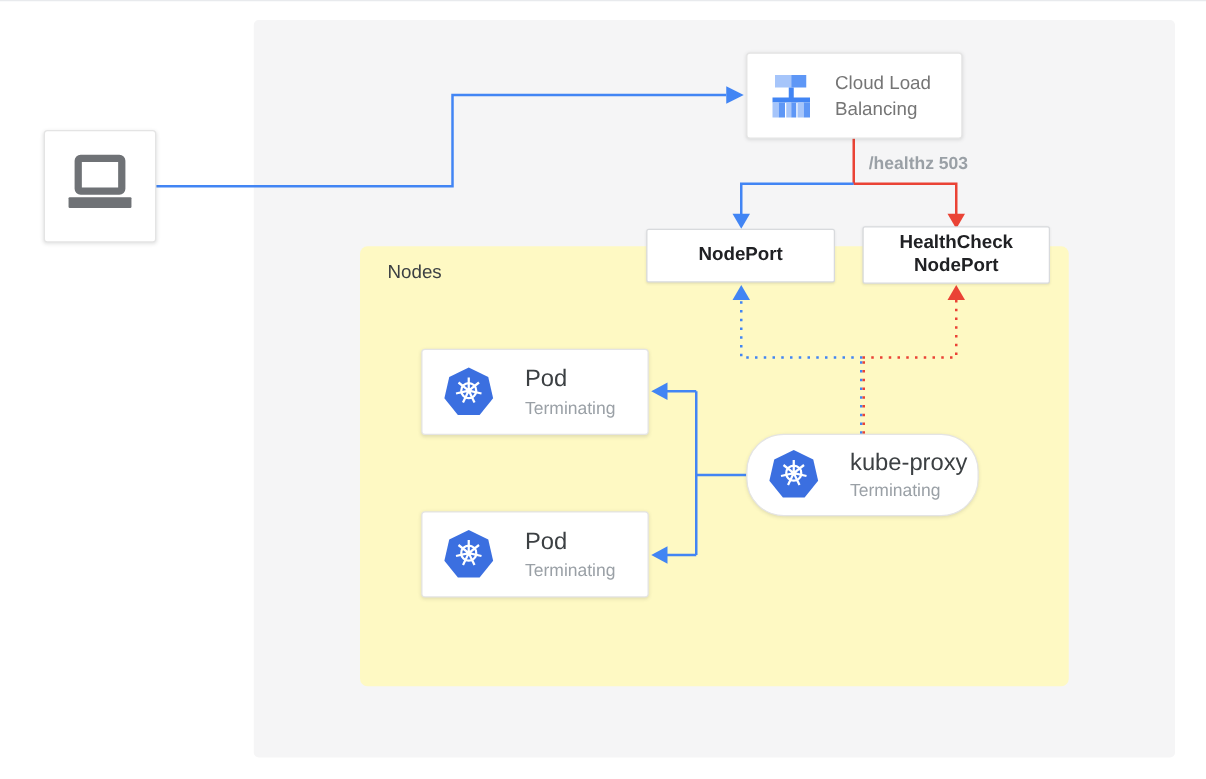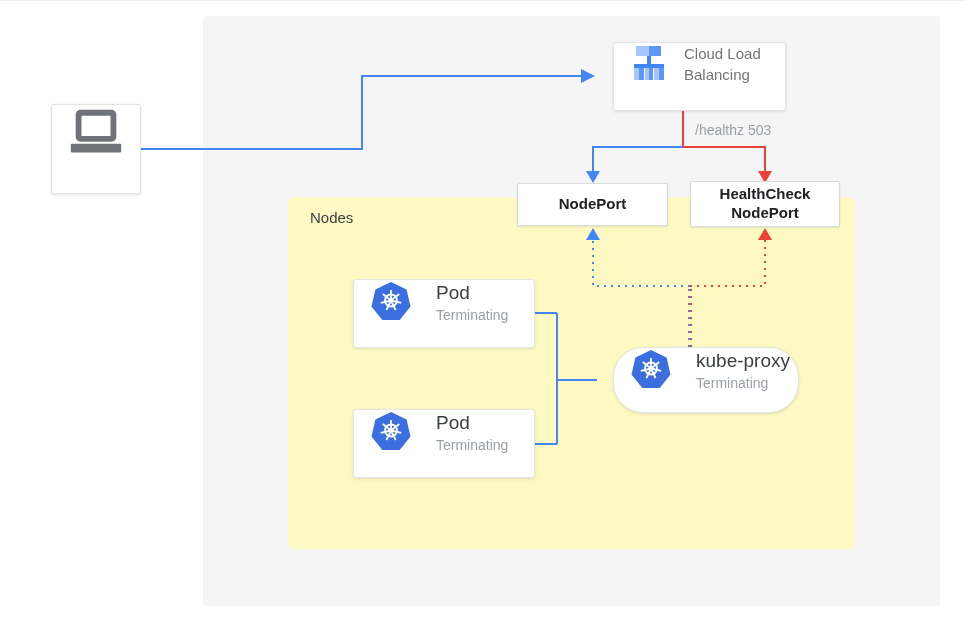--- a/index.html
+++ b/index.html
@@ -32,22 +32,21 @@
     font-size: 15px;
     color: #3c4043;
   }
   .card {
     position: absolute;
     background: #ffffff;
     border: 1px solid #e4e4e4;
     border-radius: 3px;
     box-shadow: 0 1px 3px rgba(60,64,67,0.15);
     display: flex;
-    align-items: flex-start;
-    margin-left: 16px;
+    align-items: center;
   }
   .client-card {
     left: 35px; top: 103px;
     width: 90px; height: 90px;
     justify-content: center;
   }
   .clb-card {
     left: 597px; top: 41px;
     width: 173px; height: 69px;
     padding-left: 15px;
@@ -80,21 +79,21 @@
   .pod1-card { left: 337px; top: 278px; width: 182px; height: 69px; }
   .pod2-card { left: 337px; top: 408px; width: 182px; height: 69px; }
   .kproxy-card { left: 597px; top: 346px; width: 186px; height: 66px; border-radius: 30px; }
   .k8s-text { margin-left: 22px; }
   .k8s-title { font-size: 19px; color: #3c4043; line-height: 1.35; }
   .k8s-sub { font-size: 14px; color: #9aa0a6; line-height: 1.35; }
   .healthz {
     position: absolute;
     left: 695px; top: 121px;
     font-size: 14px;
-    font-weight: normal;
+    font-weight: bold;
     color: #9aa0a6;
   }
   #wires {
     position: absolute;
     left: 0; top: 0;
     width: 965px; height: 623px;
     pointer-events: none;
   }
   .icon-box { display: flex; align-items: center; justify-content: center; }
 </style>

